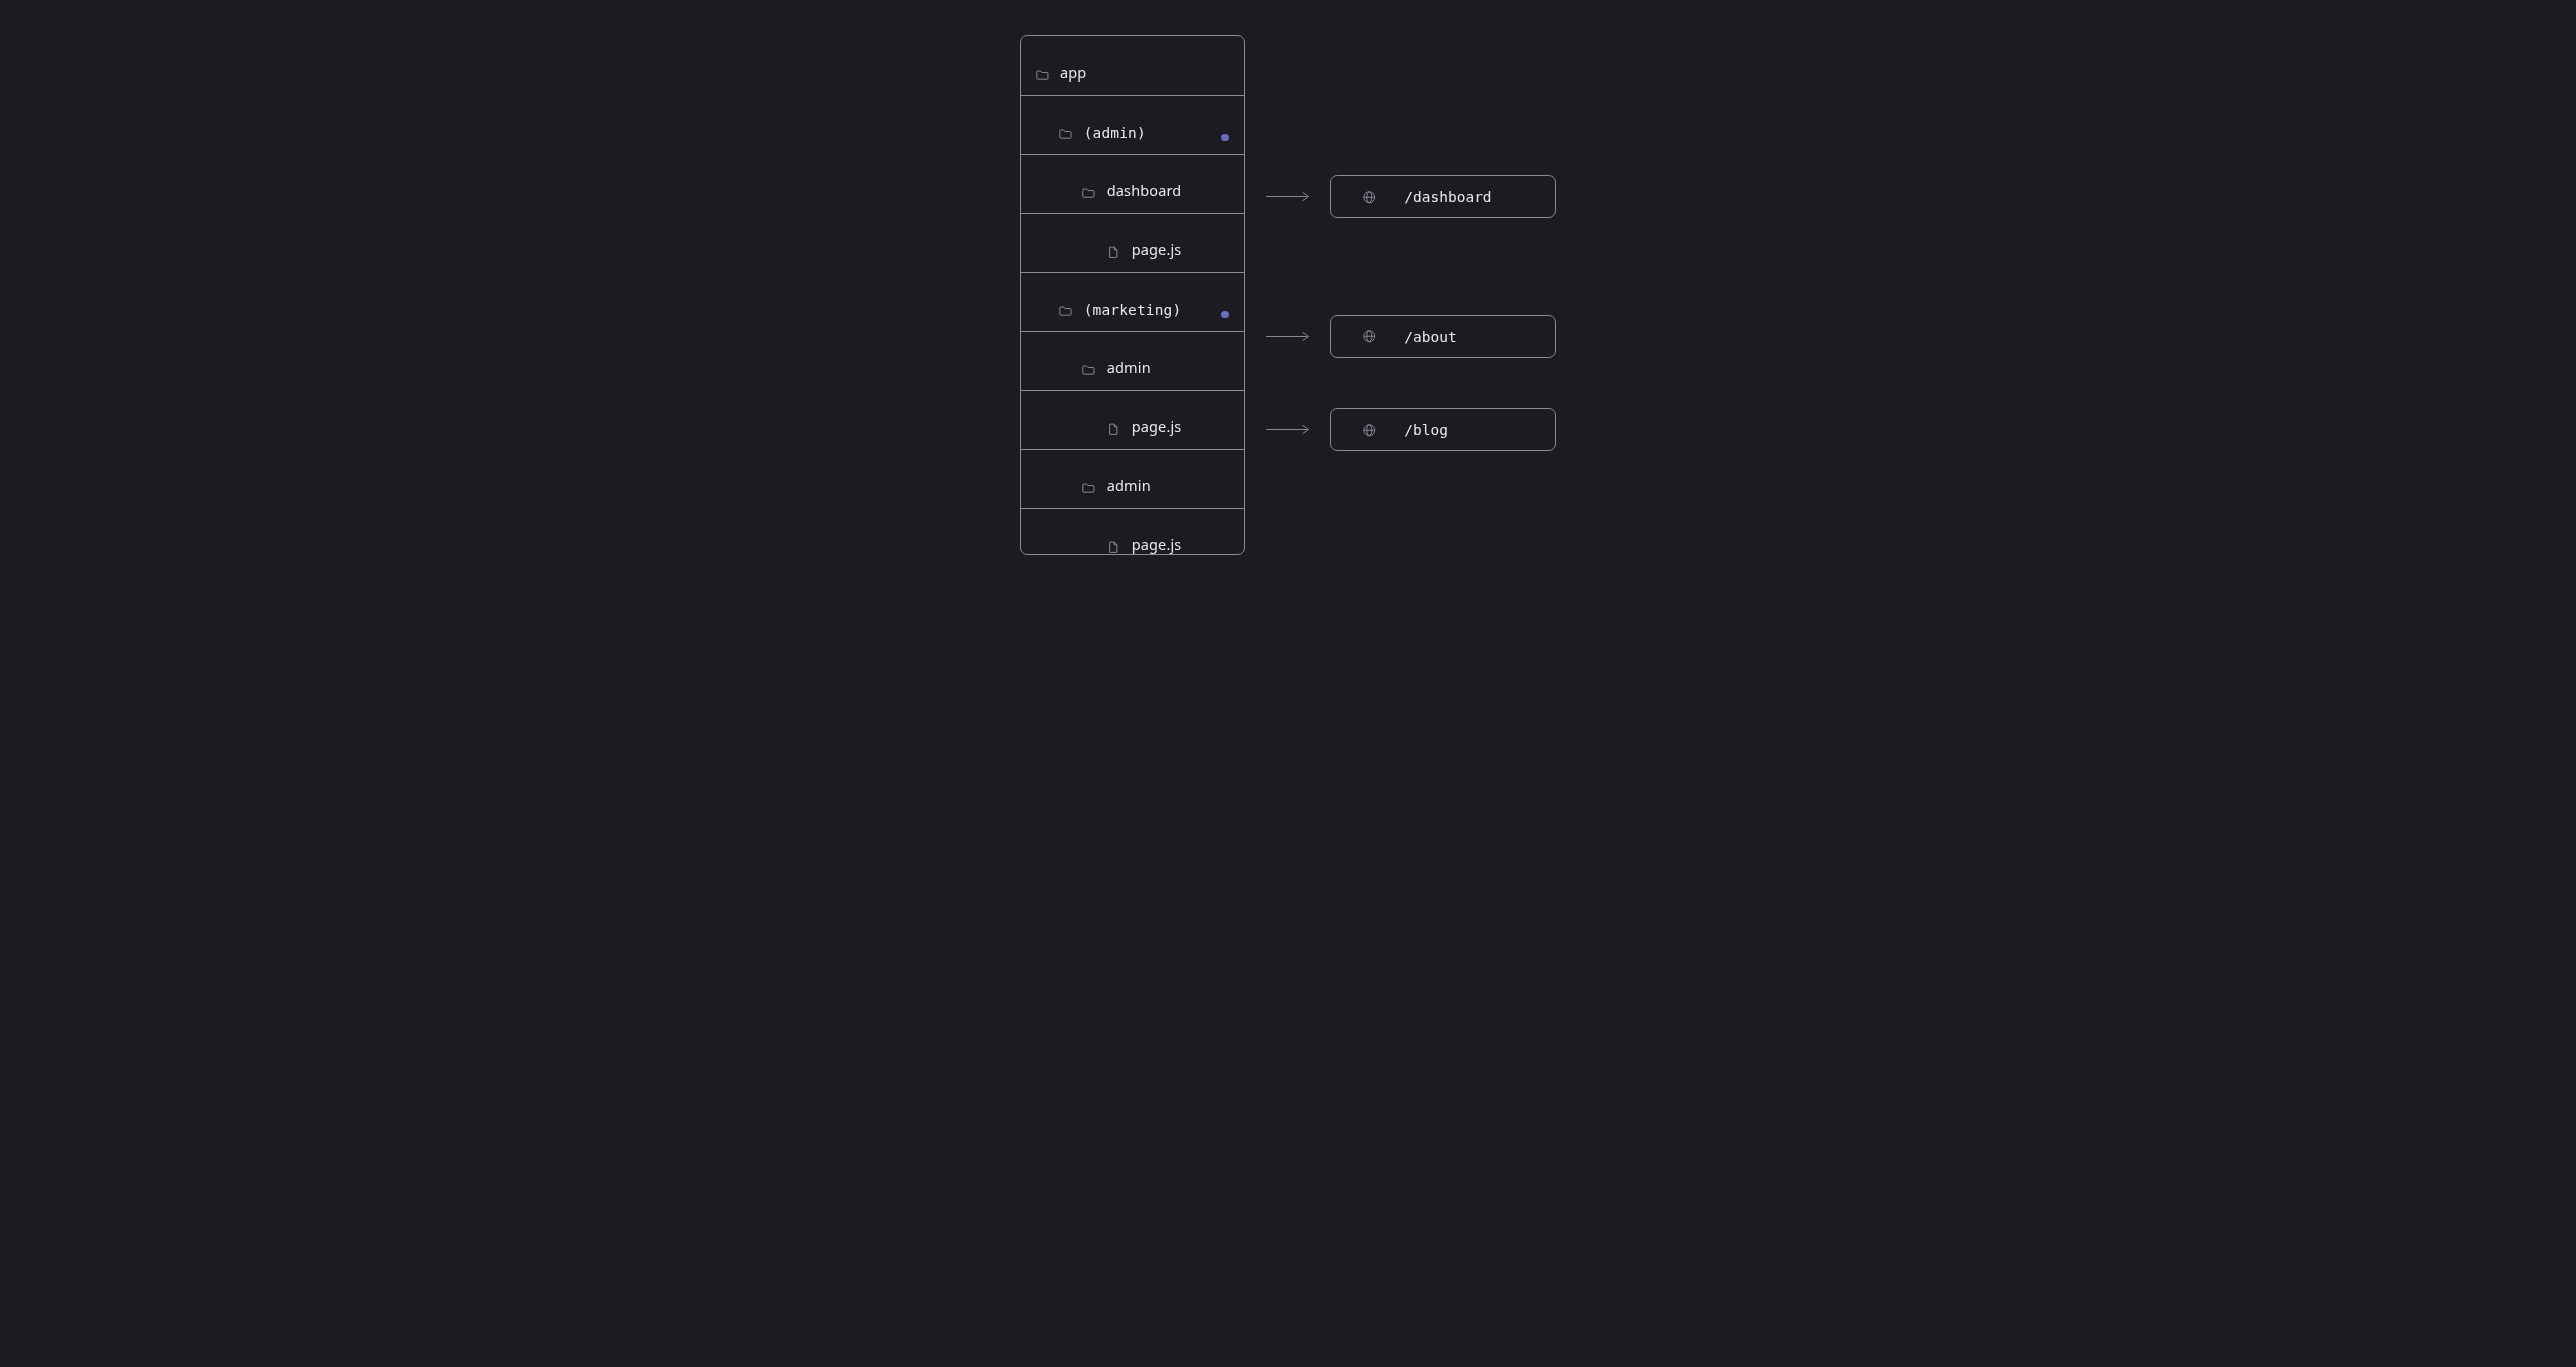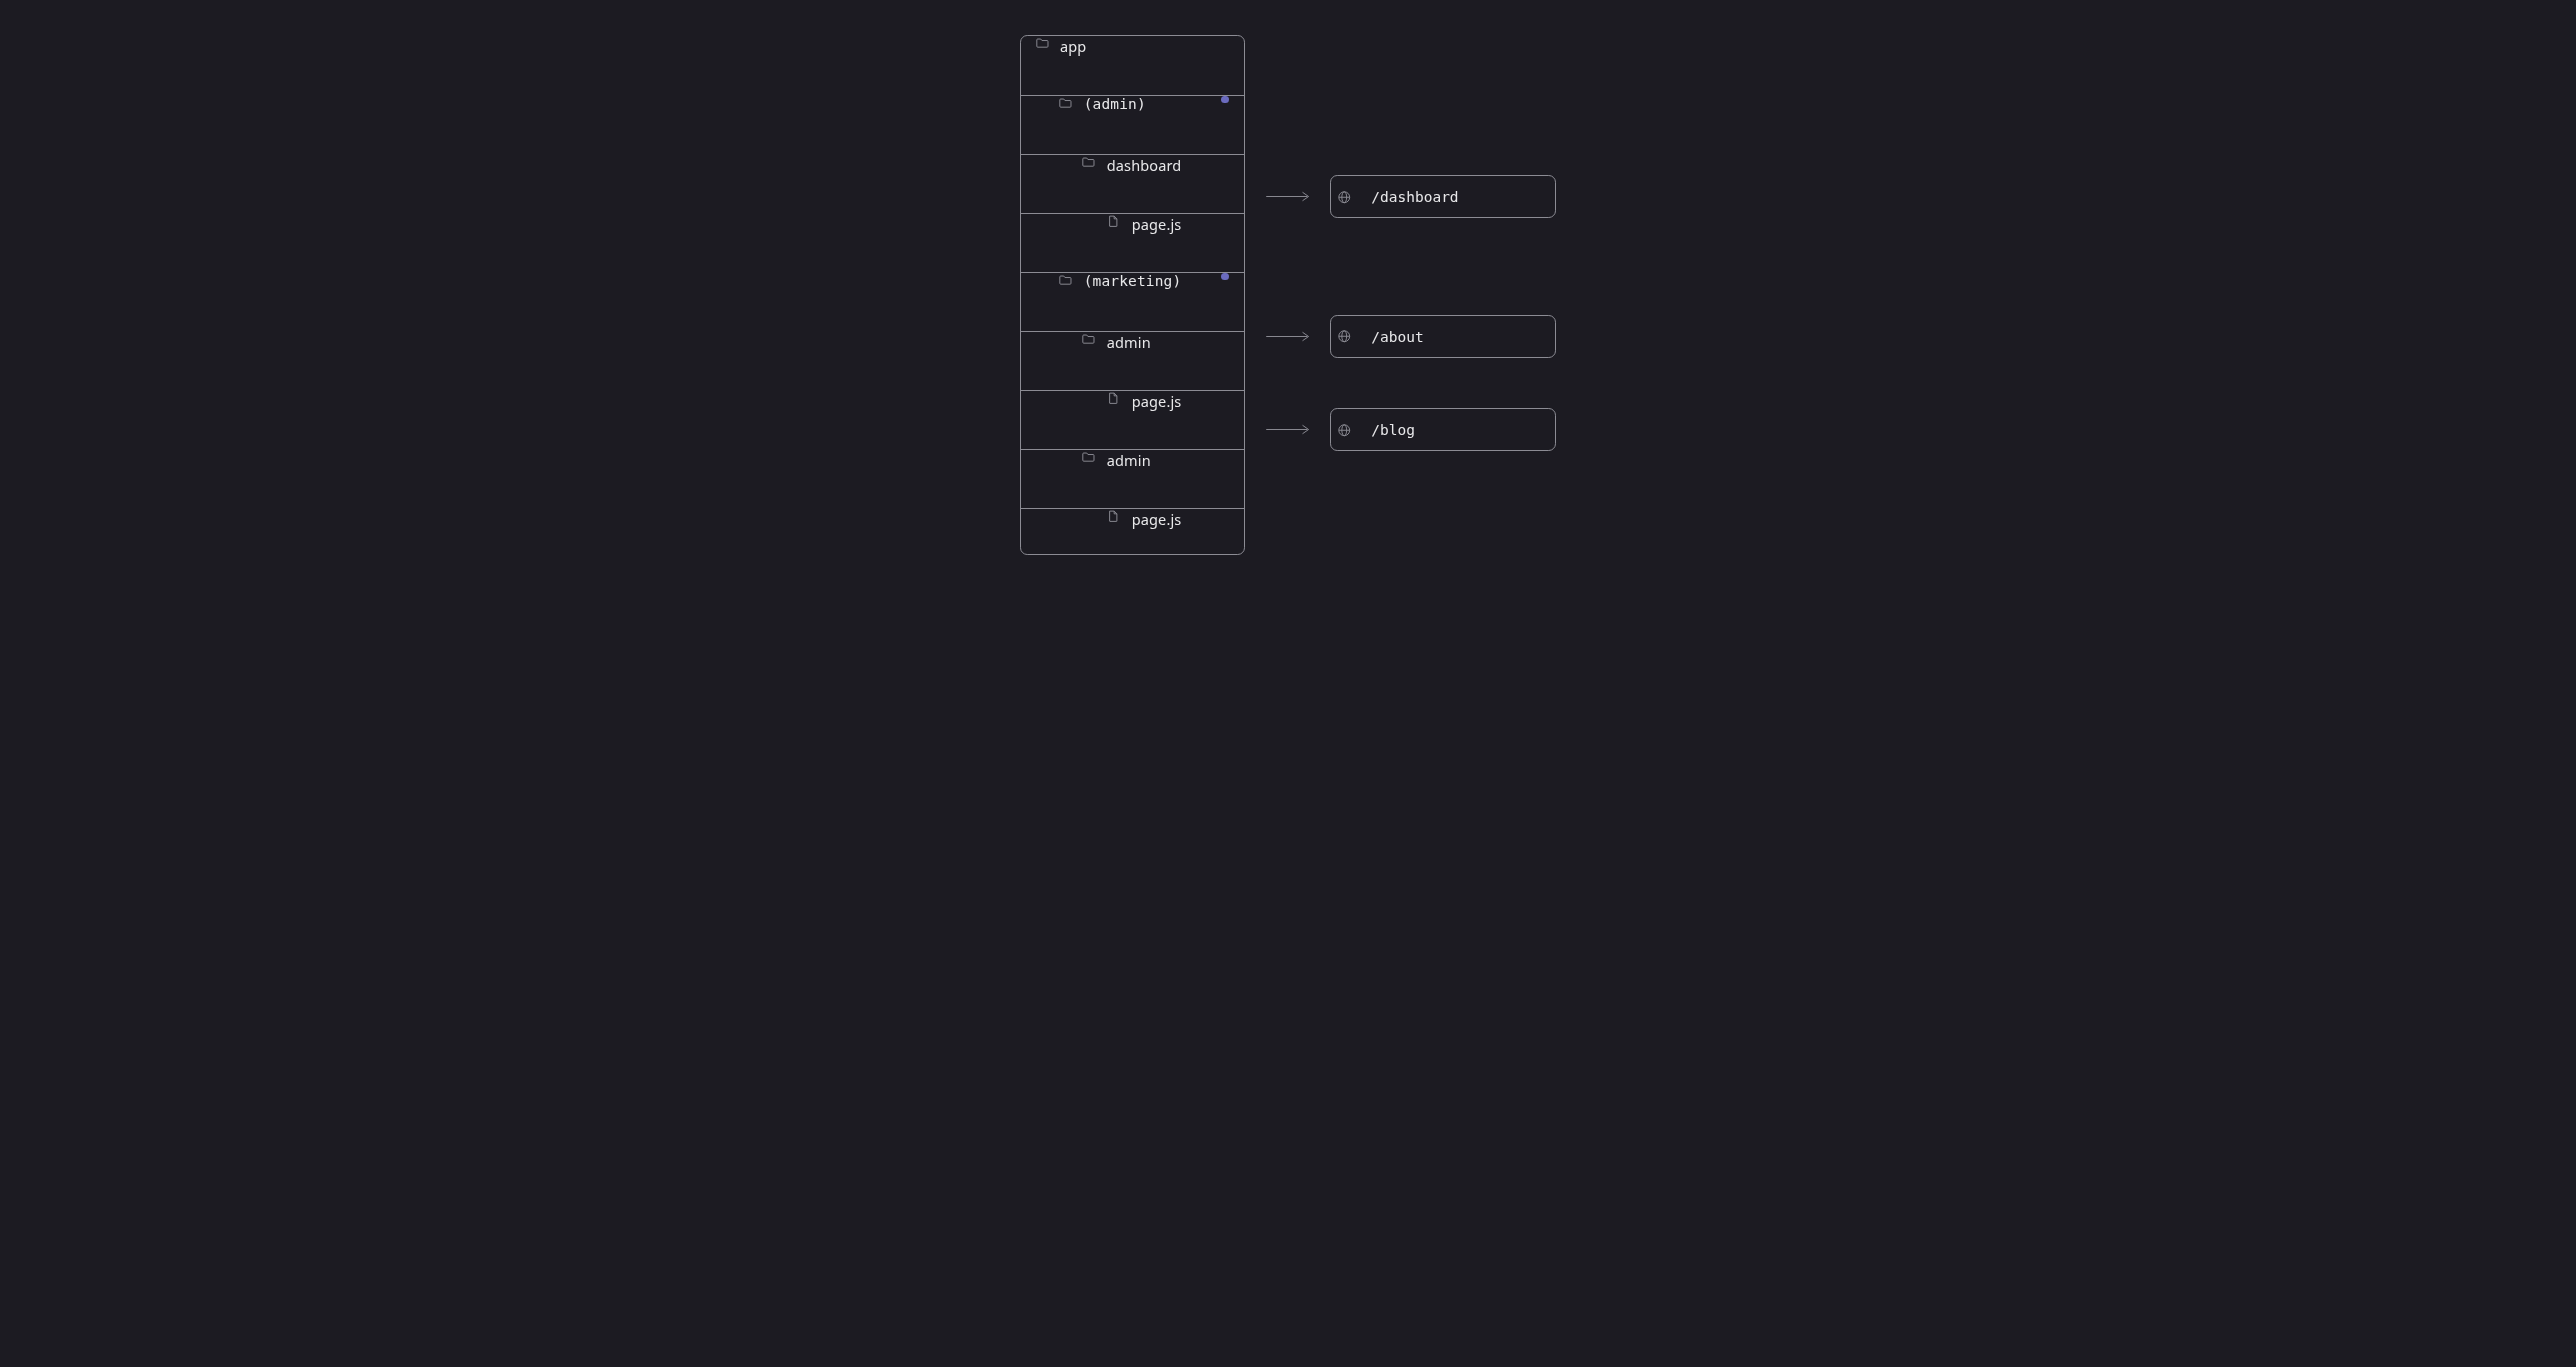--- a/index.html
+++ b/index.html
@@ -30,21 +30,21 @@
   }
   .tree {
     width: var(--tree-w);
     border: 0.6px solid var(--line);
     border-radius: var(--rad);
     overflow: hidden;
   }
   .tree-row {
     height: var(--row-h);
     display: flex;
-    align-items: flex-start;
+    align-items: flex-end;
     gap: 11px;
     padding: 0 13.3px 0 13.3px;
   }
   .tree-row + .tree-row { border-top: 0.6px solid var(--line); margin-top: 13px; }
   .ind-1 { padding-left: 37px; }
   .ind-2 { padding-left: 60px; }
   .ind-3 { padding-left: 85px; }
   .icon { flex: 0 0 auto; display: inline-flex; align-items: center; justify-content: center; width: 14.5px; height: 14.5px; color: var(--line); }
   .icon svg { width: 14.5px; height: 14.5px; stroke: currentColor; fill: none; stroke-width: 1.6; }
   .label { font-family: inherit; letter-spacing: 0.01em; }
@@ -78,22 +78,22 @@
   }
   .arrow svg { width: 100%; height: 11px; stroke: currentColor; fill: none; stroke-width: 1.6; }
 
   .url-box {
     width: var(--url-w);
     height: 43px;
     border: 0.6px solid var(--line);
     border-radius: var(--rad);
     display: flex;
     align-items: center;
-    gap: 20px;
-    padding: 0 6px;
+    gap: 28px;
+    padding: 0 31px;
   }
   .url-text { font-family: ui-monospace, "SF Mono", Menlo, Consolas, monospace; }
 </style>
 </head>
 <body>
 
 <div class="canvas">
 
   <div class="tree">
     <div class="tree-row">

